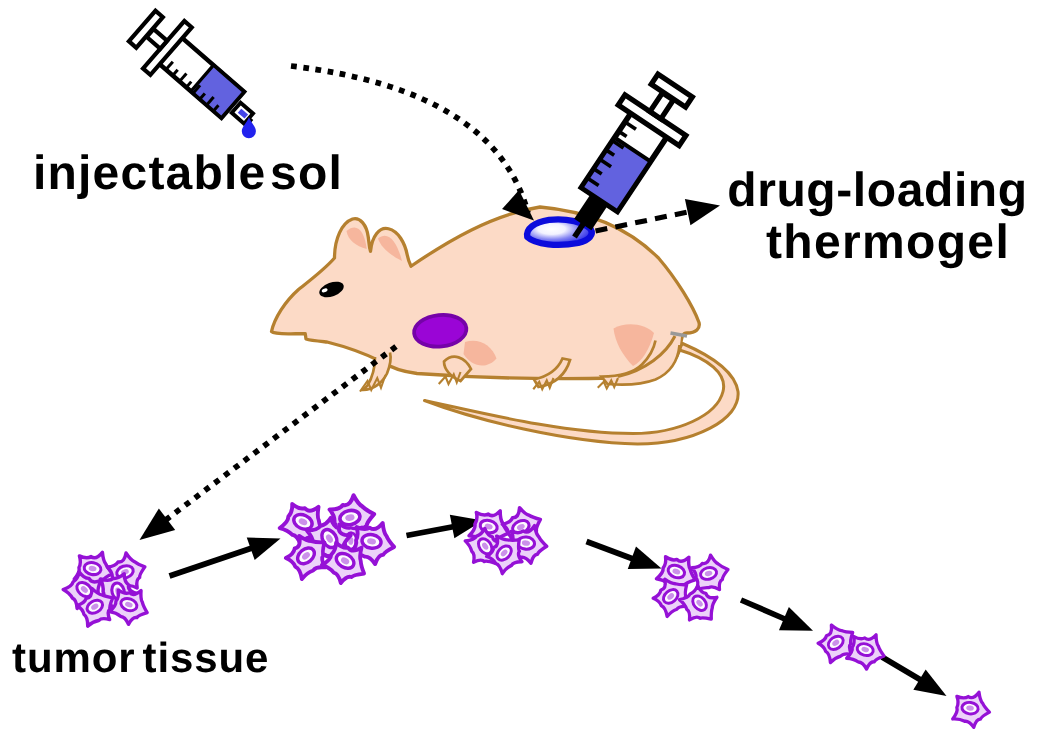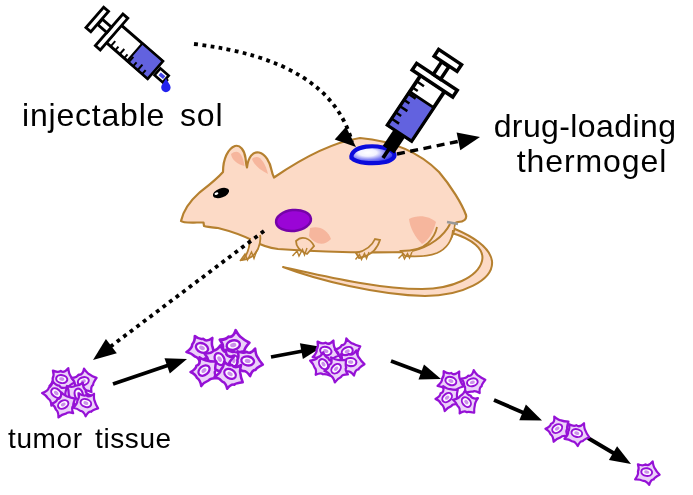--- a/index.html
+++ b/index.html
@@ -1,17 +1,17 @@
 <!DOCTYPE html>
 <html><head>
 <meta charset="utf-8">
 <style>
 html,body{margin:0;padding:0;background:#fff;}
 #stage{position:relative;width:693px;height:495px;overflow:hidden;
-font-family:"Liberation Sans", sans-serif;}
+font-family:"Liberation Sans", sans-serif;font-weight:bold;}
 </style>
 </head>
 <body>
 <div id="stage">
 <svg width="693" height="495" viewBox="0 0 693 495" font-family="Liberation Sans, sans-serif">
 <defs>
   <radialGradient id="gelg" cx="0.38" cy="0.38" r="0.75">
     <stop offset="0" stop-color="#ffffff"></stop>
     <stop offset="0.28" stop-color="#f2f2ff"></stop>
     <stop offset="0.55" stop-color="#8585f3"></stop>

